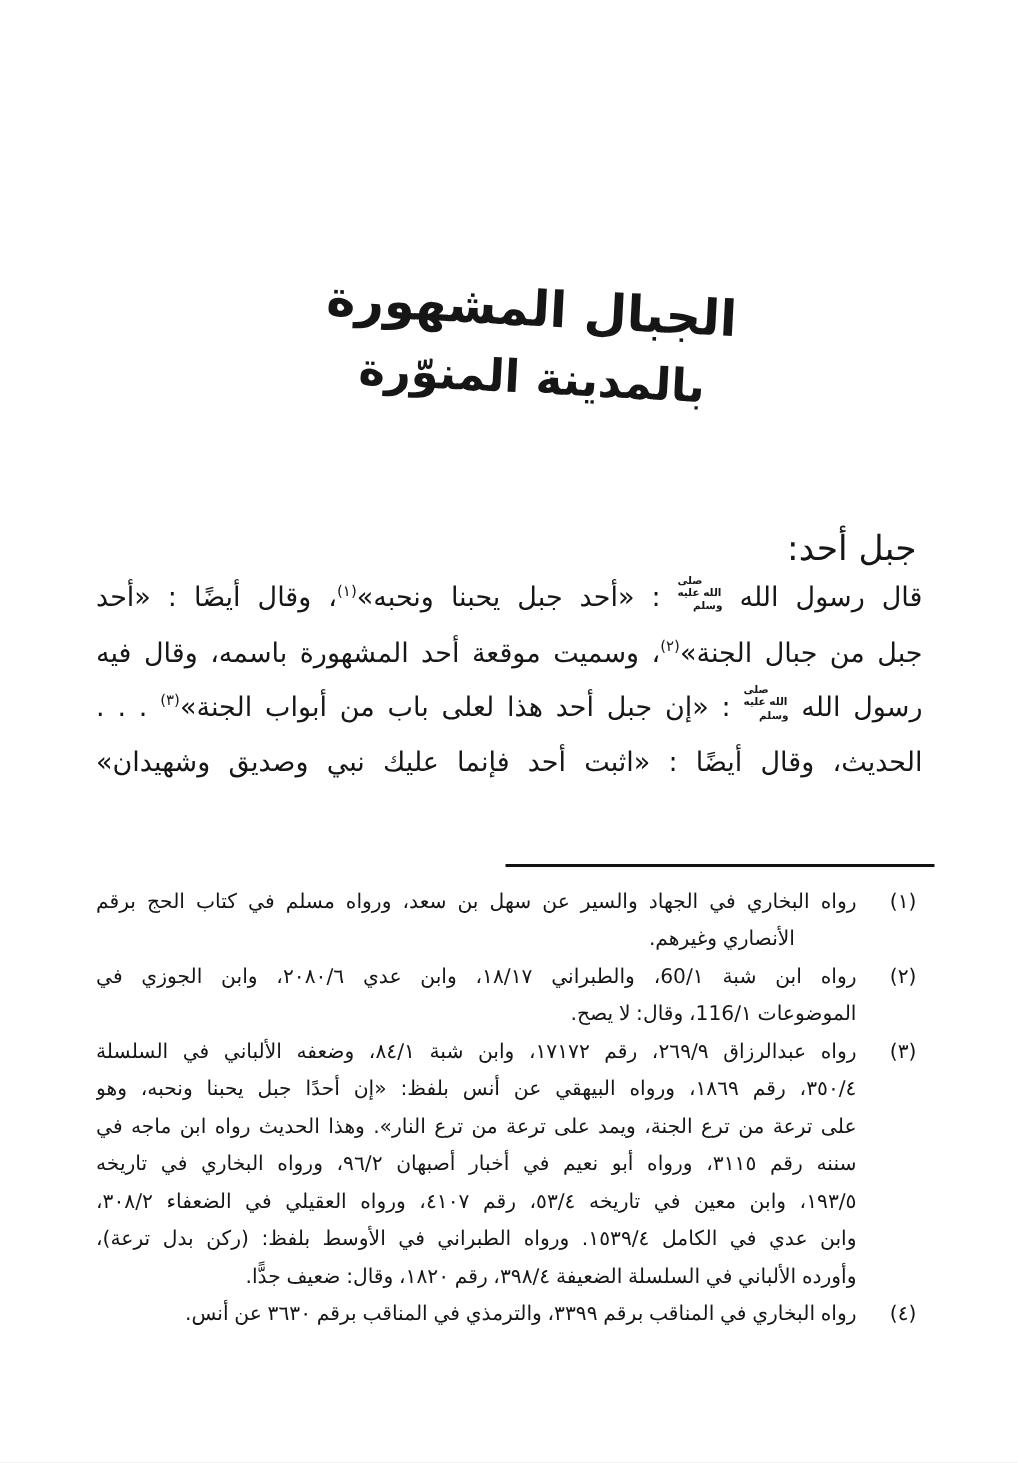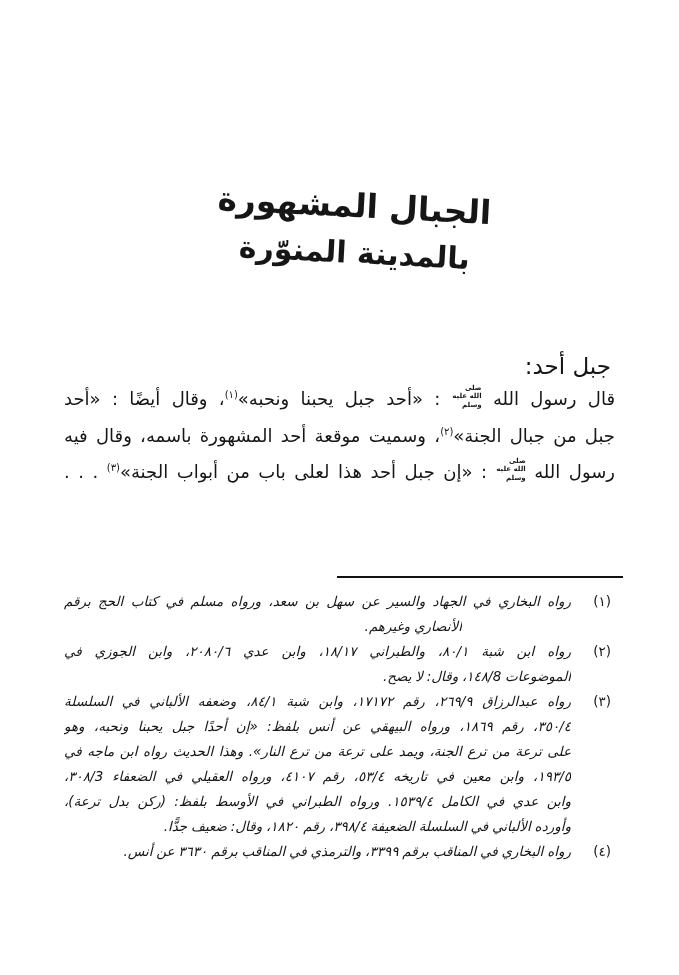--- a/index.html
+++ b/index.html
@@ -44,21 +44,21 @@
   .bline.end{text-align-last:right;}
   .sup{
     font-size:10px;
     vertical-align:7px;
     line-height:0;
   }
   .salla{
     display:inline-block;
     width:30px;height:27px;
     font-size:7px;font-weight:bold;line-height:1.2;
-    text-align:right;vertical-align:-6px;
+    text-align:left;vertical-align:-6px;
     white-space:normal;word-spacing:0;
     overflow:hidden;
   }
   .separator{
     position:absolute;top:576px;right:56px;
     width:286px;height:0;
     border-top:2px solid #121212;
   }
   .footnotes{
     position:absolute;top:589px;right:64px;left:64px;
@@ -66,62 +66,63 @@
   }
   .fn{position:relative;padding-right:44px;}
   .fnum{
     position:absolute;right:4px;top:0;
     line-height:25px;
   }
   .fline{
     line-height:25px;min-height:25px;overflow:hidden;
     text-align:justify;text-align-last:justify;
     word-spacing:-0.5px;
-    font-style:italic;
   }
   .fline.end{text-align-last:right;}
-  .fline.ind{margin-right:109px;}
+  .fline.ind{margin-right:41px;}
 </style>
 </head>
 <body>
 
 <div class="page">
 
   <div class="title-block">
     <div class="title-line-1">الجبال المشهورة</div>
     <div class="title-line-2">بالمدينة المنوّرة</div>
   </div>
 
   <h2 class="heading">جبل أحد:</h2>
 
   <div class="body-par">
       <div class="bline"><span>قال رسول الله </span><span class="salla">صلى الله عليه وسلم</span><span> : «أحد جبل يحبنا ونحبه»</span><span class="sup">(١)</span><span>، وقال أيضًا : «أحد</span></div>
       <div class="bline"><span>جبل من جبال الجنة»</span><span class="sup">(٢)</span><span>، وسميت موقعة أحد المشهورة باسمه، وقال فيه</span></div>
       <div class="bline"><span>رسول الله </span><span class="salla">صلى الله عليه وسلم</span><span> : «إن جبل أحد هذا لعلى باب من أبواب الجنة»</span><span class="sup">(٣)</span><span> . . .</span></div>
+      <div class="bline"><span>الحديث، وقال أيضًا : «اثبت أحد فإنما عليك نبي وصديق وشهيدان»</span></div>
     </div>
 
   <div class="separator"></div>
 
   <div class="footnotes">
       <div class="fn">
         <span class="fnum">(١)</span>
         <div class="fline">رواه البخاري في الجهاد والسير عن سهل بن سعد، ورواه مسلم في كتاب الحج برقم</div>
         <div class="fline end ind">الأنصاري وغيرهم.</div>
       </div>
       <div class="fn">
         <span class="fnum">(٢)</span>
-        <div class="fline">رواه ابن شبة ٨٠/١، والطبراني ١٨/١٧، وابن عدي ٢٠٨٠/٦، وابن الجوزي في</div>
-        <div class="fline end">الموضوعات ١٤٨/8، وقال: لا يصح.</div>
+        <div class="fline">رواه ابن شبة 60/١، والطبراني ١٨/١٧، وابن عدي ٢٠٨٠/٦، وابن الجوزي في</div>
+        <div class="fline end">الموضوعات 116/١، وقال: لا يصح.</div>
       </div>
       <div class="fn">
         <span class="fnum">(٣)</span>
         <div class="fline">رواه عبدالرزاق ٢٦٩/٩، رقم ١٧١٧٢، وابن شبة ٨٤/١، وضعفه الألباني في السلسلة</div>
         <div class="fline">٣٥٠/٤، رقم ١٨٦٩، ورواه البيهقي عن أنس بلفظ: «إن أحدًا جبل يحبنا ونحبه، وهو</div>
         <div class="fline">على ترعة من ترع الجنة، ويمد على ترعة من ترع النار». وهذا الحديث رواه ابن ماجه في</div>
-        <div class="fline">١٩٣/٥، وابن معين في تاريخه ٥٣/٤، رقم ٤١٠٧، ورواه العقيلي في الضعفاء ٣٠٨/3،</div>
+        <div class="fline">سننه رقم ٣١١٥، ورواه أبو نعيم في أخبار أصبهان ٩٦/٢، ورواه البخاري في تاريخه</div>
+        <div class="fline">١٩٣/٥، وابن معين في تاريخه ٥٣/٤، رقم ٤١٠٧، ورواه العقيلي في الضعفاء ٣٠٨/٢،</div>
         <div class="fline">وابن عدي في الكامل ١٥٣٩/٤. ورواه الطبراني في الأوسط بلفظ: (ركن بدل ترعة)،</div>
         <div class="fline end">وأورده الألباني في السلسلة الضعيفة ٣٩٨/٤، رقم ١٨٢٠، وقال: ضعيف جدًّا.</div>
       </div>
       <div class="fn">
         <span class="fnum">(٤)</span>
         <div class="fline end">رواه البخاري في المناقب برقم ٣٣٩٩، والترمذي في المناقب برقم ٣٦٣٠ عن أنس.</div>
       </div>
     </div>
 
 </div>

